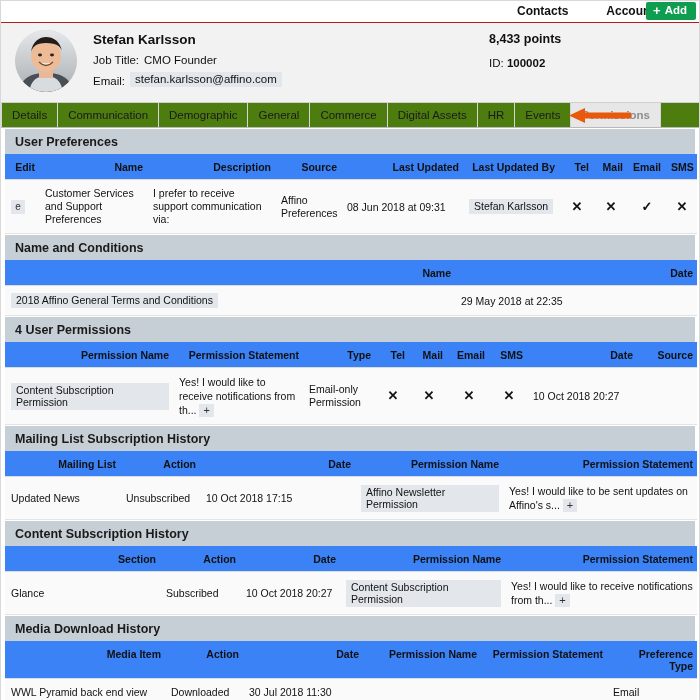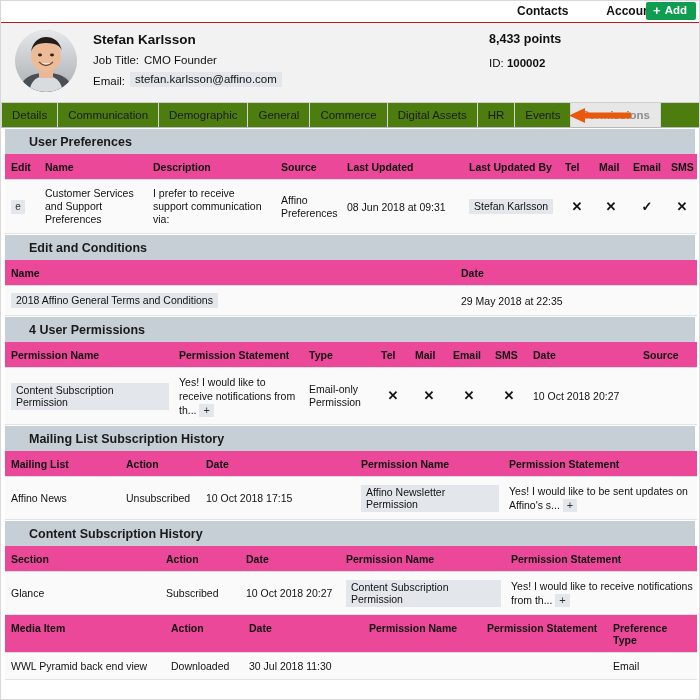--- a/index.html
+++ b/index.html
@@ -160,41 +160,41 @@
     pointer-events: none;
   }
 
   
   .content { background: #ffffff; }
   .section-head {
     background: #c6ced6;
     height: 25px;
     display: flex;
     align-items: center;
-    padding-left: 24px;
+    padding-left: 10px;
     font-size: 12.5px;
     font-weight: bold;
     color: #1a1a1a;
     margin: 0 4px;
     border-top: 1px solid #fff;
   }
   table.grid {
     width: 692px;
     margin: 0 4px;
     border-collapse: collapse;
     table-layout: fixed;
   }
   table.grid th {
-    text-align: left;
+    text-align: right;
     font-size: 10.5px;
     font-weight: bold;
     color: #111;
     padding: 7px 4px 6px 6px;
     vertical-align: top;
-    background: #ec4899;
+    background: #3b82f6;
     border-bottom: 1px solid #d9dde1;
   }
   table.grid td {
     font-size: 10.5px;
     color: #111;
     padding: 7px 4px 7px 6px;
     vertical-align: middle;
     background: #fafafa;
     border-bottom: 1px solid #e3e3e3;
   }
@@ -339,21 +339,21 @@
           <td>08 Jun 2018 at 09:31</td>
           <td><span class="chip">Stefan Karlsson</span></td>
           <td class="center"><span class="mark">✕</span></td>
           <td class="center"><span class="mark">✕</span></td>
           <td class="center"><span class="mark">✓</span></td>
           <td class="center"><span class="mark">✕</span></td>
         </tr>
       </tbody>
     </table>
 
-    <div class="section-head">Edit and Conditions</div>
+    <div class="section-head">Name and Conditions</div>
     <table class="grid">
       <colgroup>
           <col style="width:450px">
           <col style="width:242px">
         </colgroup>
       <thead>
         <tr>
           <th>Name</th>
           <th>Date</th>
         </tr>
@@ -420,21 +420,21 @@
         <tr>
           <th>Mailing List</th>
           <th>Action</th>
           <th>Date</th>
           <th>Permission Name</th>
           <th>Permission Statement</th>
         </tr>
       </thead>
       <tbody>
         <tr>
-          <td>Affino News</td>
+          <td>Updated News</td>
           <td>Unsubscribed</td>
           <td>10 Oct 2018 17:15</td>
           <td><span class="chip">Affino Newsletter Permission</span></td>
           <td class="stmt"><span>Yes! I would like to be sent updates on Affino's s...</span> <span class="plusbox">+</span></td>
         </tr>
       </tbody>
     </table>
 
     <div class="section-head">Content Subscription History</div>
     <table class="grid">
@@ -458,20 +458,21 @@
         <tr>
           <td>Glance</td>
           <td>Subscribed</td>
           <td>10 Oct 2018 20:27</td>
           <td><span class="chip">Content Subscription Permission</span></td>
           <td class="stmt"><span>Yes! I would like to receive notifications from th...</span> <span class="plusbox">+</span></td>
         </tr>
       </tbody>
     </table>
 
+    <div class="section-head">Media Download History</div>
     <table class="grid">
       <colgroup>
           <col style="width:160px">
           <col style="width:78px">
           <col style="width:120px">
           <col style="width:118px">
           <col style="width:126px">
           <col style="width:90px">
         </colgroup>
       <thead>

